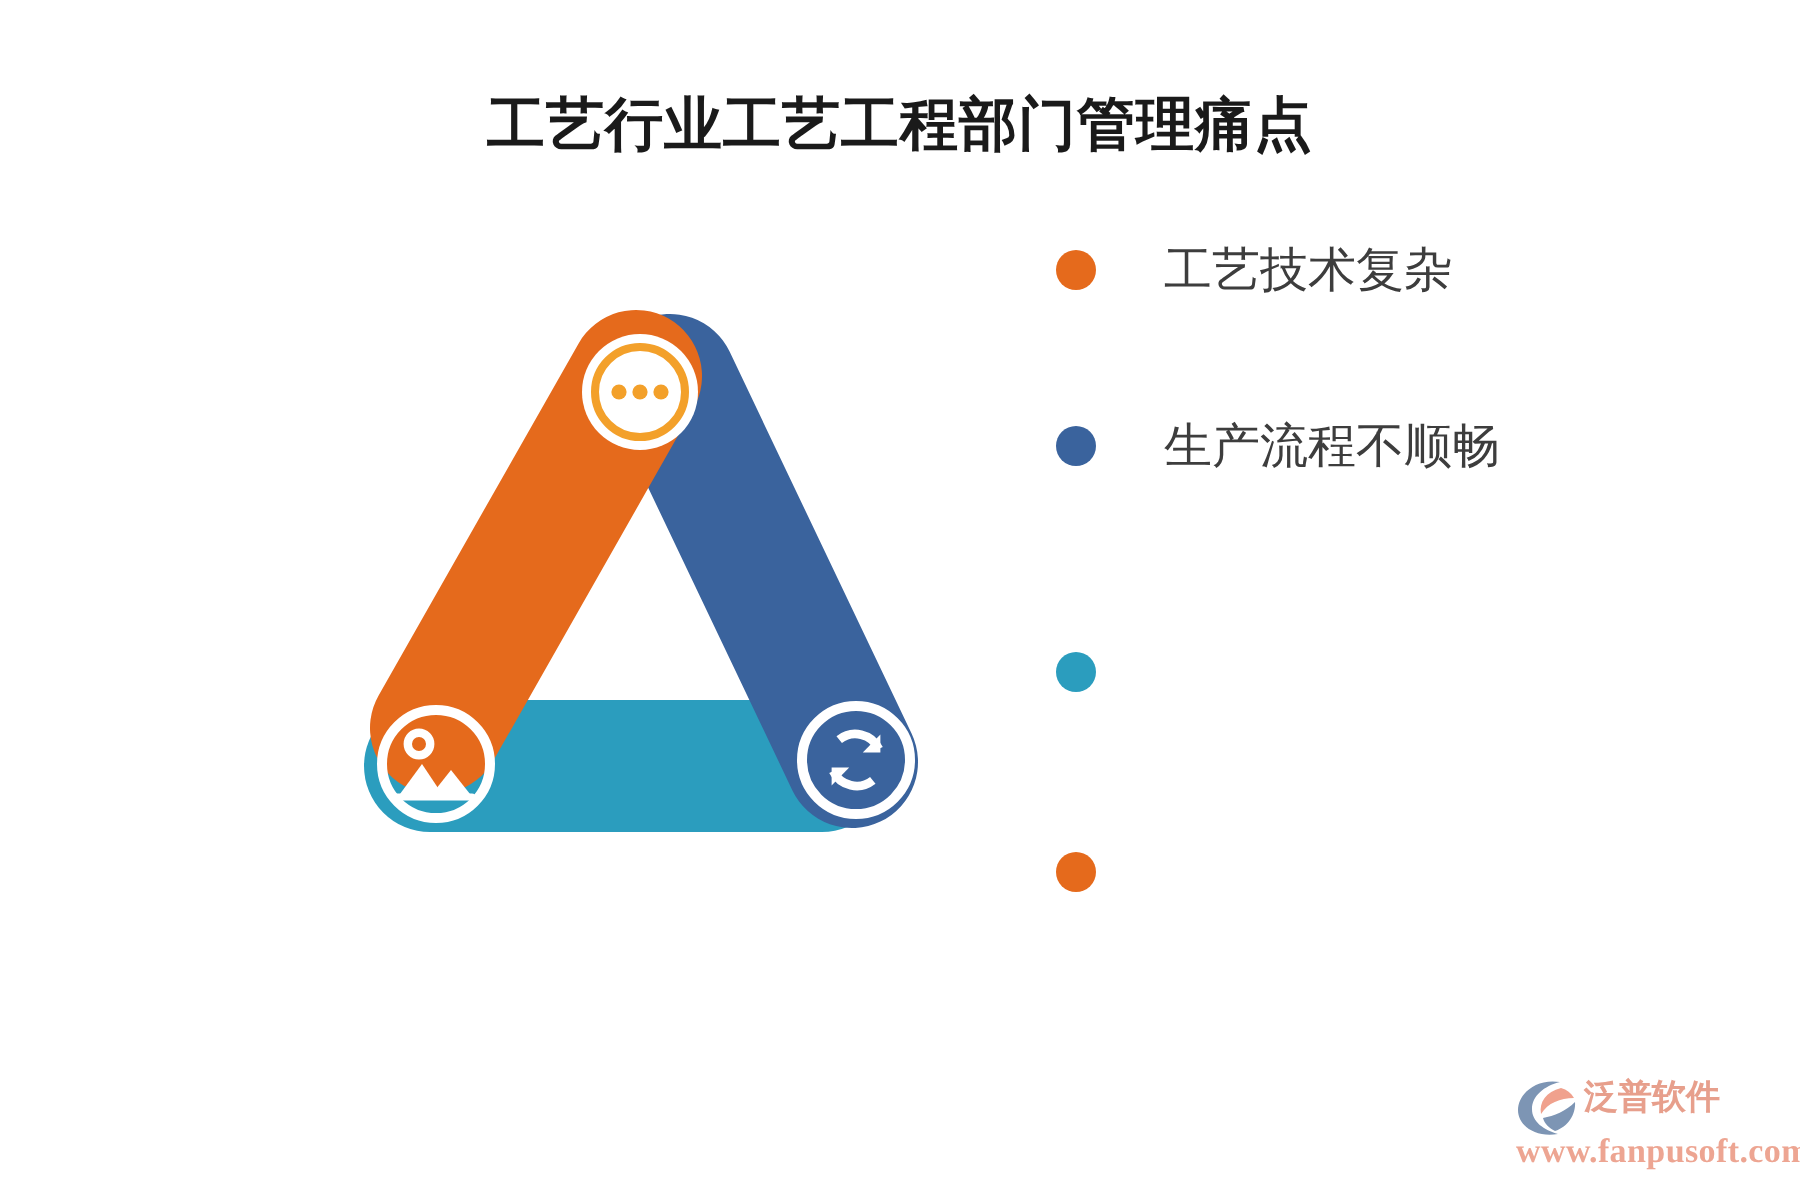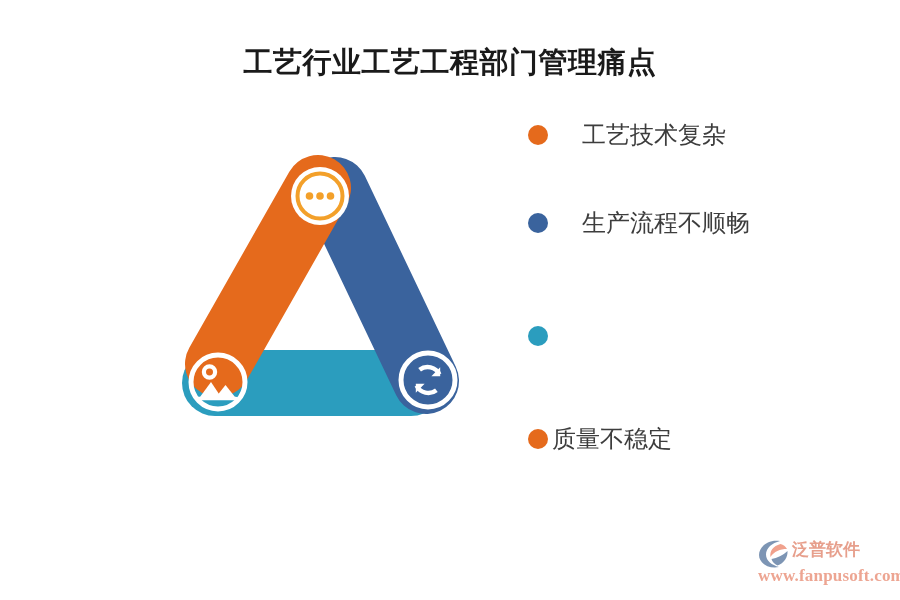--- a/index.html
+++ b/index.html
@@ -195,21 +195,20 @@
       <span class="legend-bullet" style="background:#3a639d"></span>
       <span class="legend-label">生产流程不顺畅</span>
     </div>
 
     <div class="legend-item row-2">
       <span class="legend-bullet" style="background:#2b9dbe"></span>
     </div>
 
     <div class="legend-item row-3">
       <span class="legend-bullet" style="background:#e56a1c"></span>
-      <span class="legend-label">质量不稳定</span>
     </div>
 
   </div>
 
   <div id="watermark">
     <div id="watermark-logo">
       <svg viewBox="0 0 34 32" xmlns="http://www.w3.org/2000/svg">
         <path d="M22 3 C10 1 1 9 1 17 C1 25 10 31 21 29 C14 27 8 23 8 16.5 C8 10 14 5 22 3 Z" fill="#7d95b4"></path>
         <path d="M22.5 6 C15 8 11.5 13 12.5 19 C16 13.5 22 11 29 11 C27.5 8.5 25.5 6.8 22.5 6 Z" fill="#f0a18d"></path>
         <path d="M13.5 21 C19 20 25 17.5 29.5 13 C30 19 26 25.5 19.5 27.5 C16.5 26 14.2 23.8 13.5 21 Z" fill="#7d95b4"></path>

